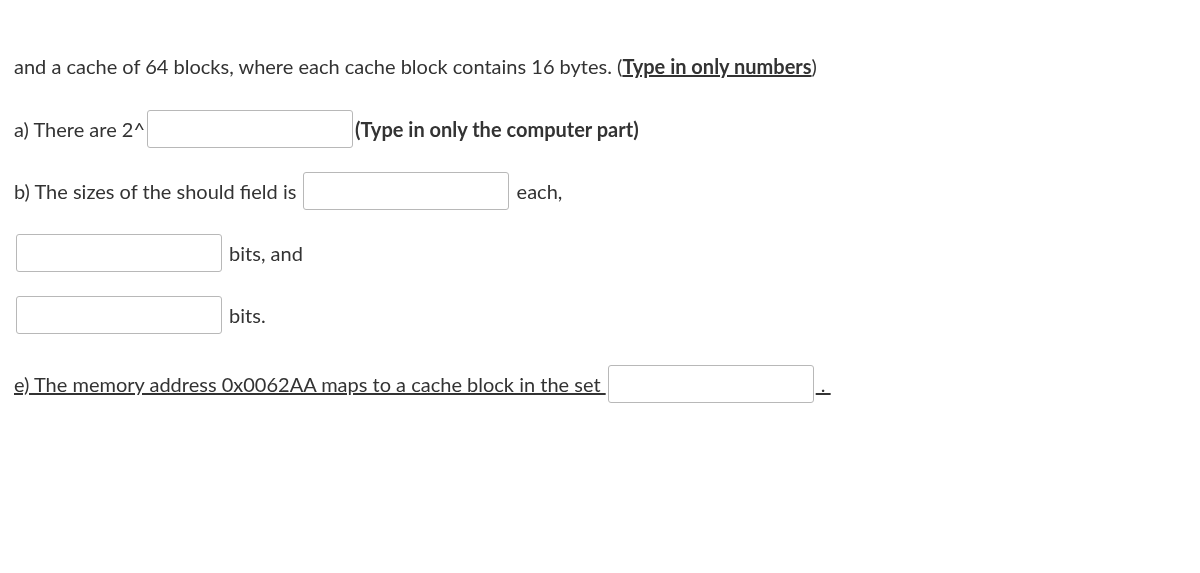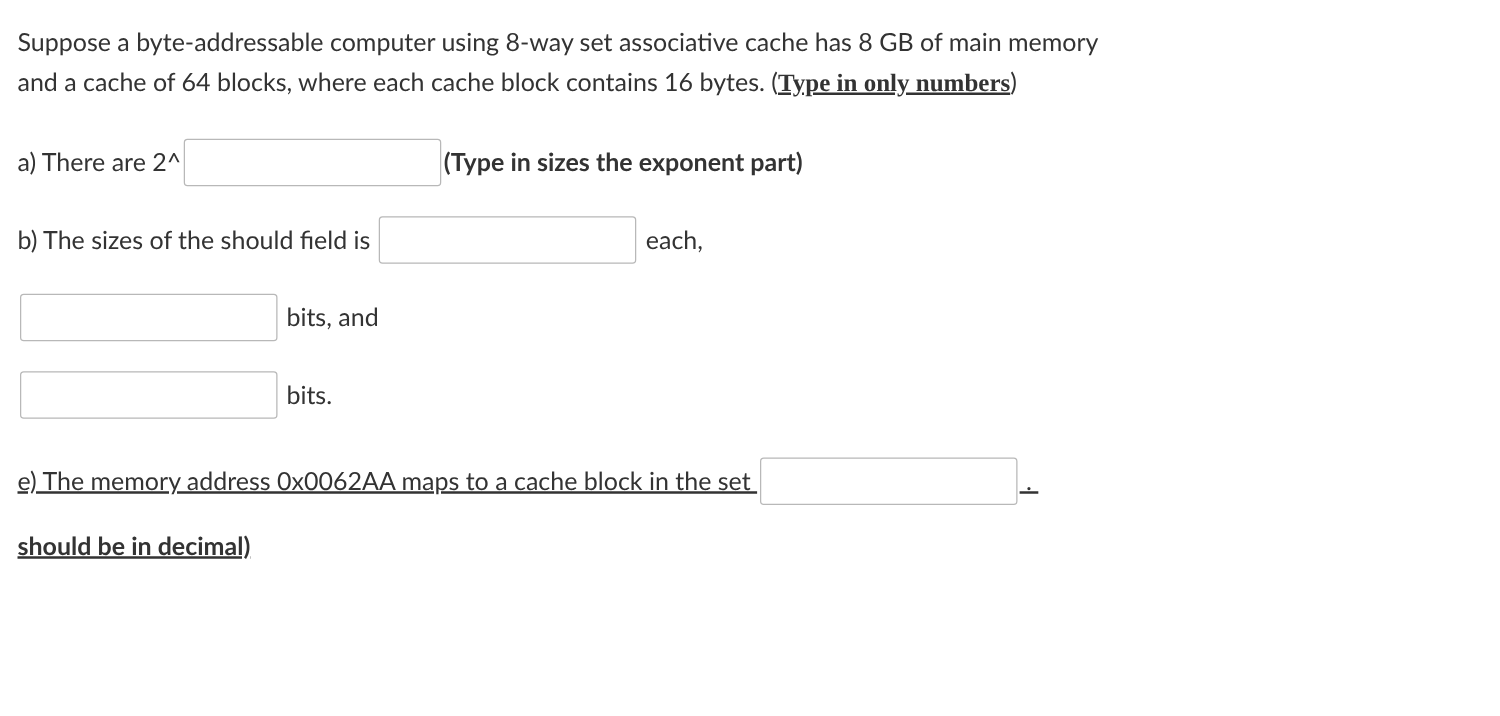--- a/index.html
+++ b/index.html
@@ -15,21 +15,20 @@
       padding: 18px 14px;
       width: 1200px;
       line-height: 1.5;
     }
     .intro {
       margin-bottom: 28px;
       line-height: 1.6;
     }
     .underline {
       text-decoration: underline;
-      font-family: Liberation Serif, serif;
     }
     .question-row {
       display: flex;
       align-items: center;
       flex-wrap: wrap;
       margin-bottom: 24px;
       gap: 0;
     }
     .question-row span {
       white-space: pre;
@@ -51,28 +50,28 @@
     .bold { font-weight: 700; }
     .e-block {
       line-height: 2.6;
       text-decoration: underline;
     }
   </style>
 </head>
 <body>
 
 <div class="intro">
-  <span>Suppose a byte-addressable computer using 8-way set associative cache has 8 GB of main memory</span><br>
+  <br>
   <span>and a cache of 64 blocks, where each cache block contains 16 bytes. (</span><span class="underline bold">Type in only numbers</span><span>)</span>
 </div>
 
 <div class="question-row">
   <span>a) There are 2^</span>
   <input type="text" class="input-a" style="">
-  <span class="bold">(Type in sizes the exponent part)</span>
+  <span class="bold">(Type in only the computer part)</span>
 </div>
 
 <div class="question-row">
   <span>b) The sizes of the should field is </span>
   <input type="text" class="input-b" style="">
   <span> each,</span>
 </div>
 
 <div class="question-row">
   <input type="text" class="input-c" style="">
@@ -82,14 +81,13 @@
 <div class="question-row">
   <input type="text" class="input-d" style="">
   <span> bits.</span>
 </div>
 
 <div class="question-row e-block">
   <span>e) The memory address 0x0062AA maps to a cache block in the set </span>
   <input type="text" class="input-e" style="">
   <span> . </span>
   <div style="flex-basis:100%; height:0;"></div>
-  <span class="bold">should be in decimal)</span>
 </div>
 
 </body></html>

